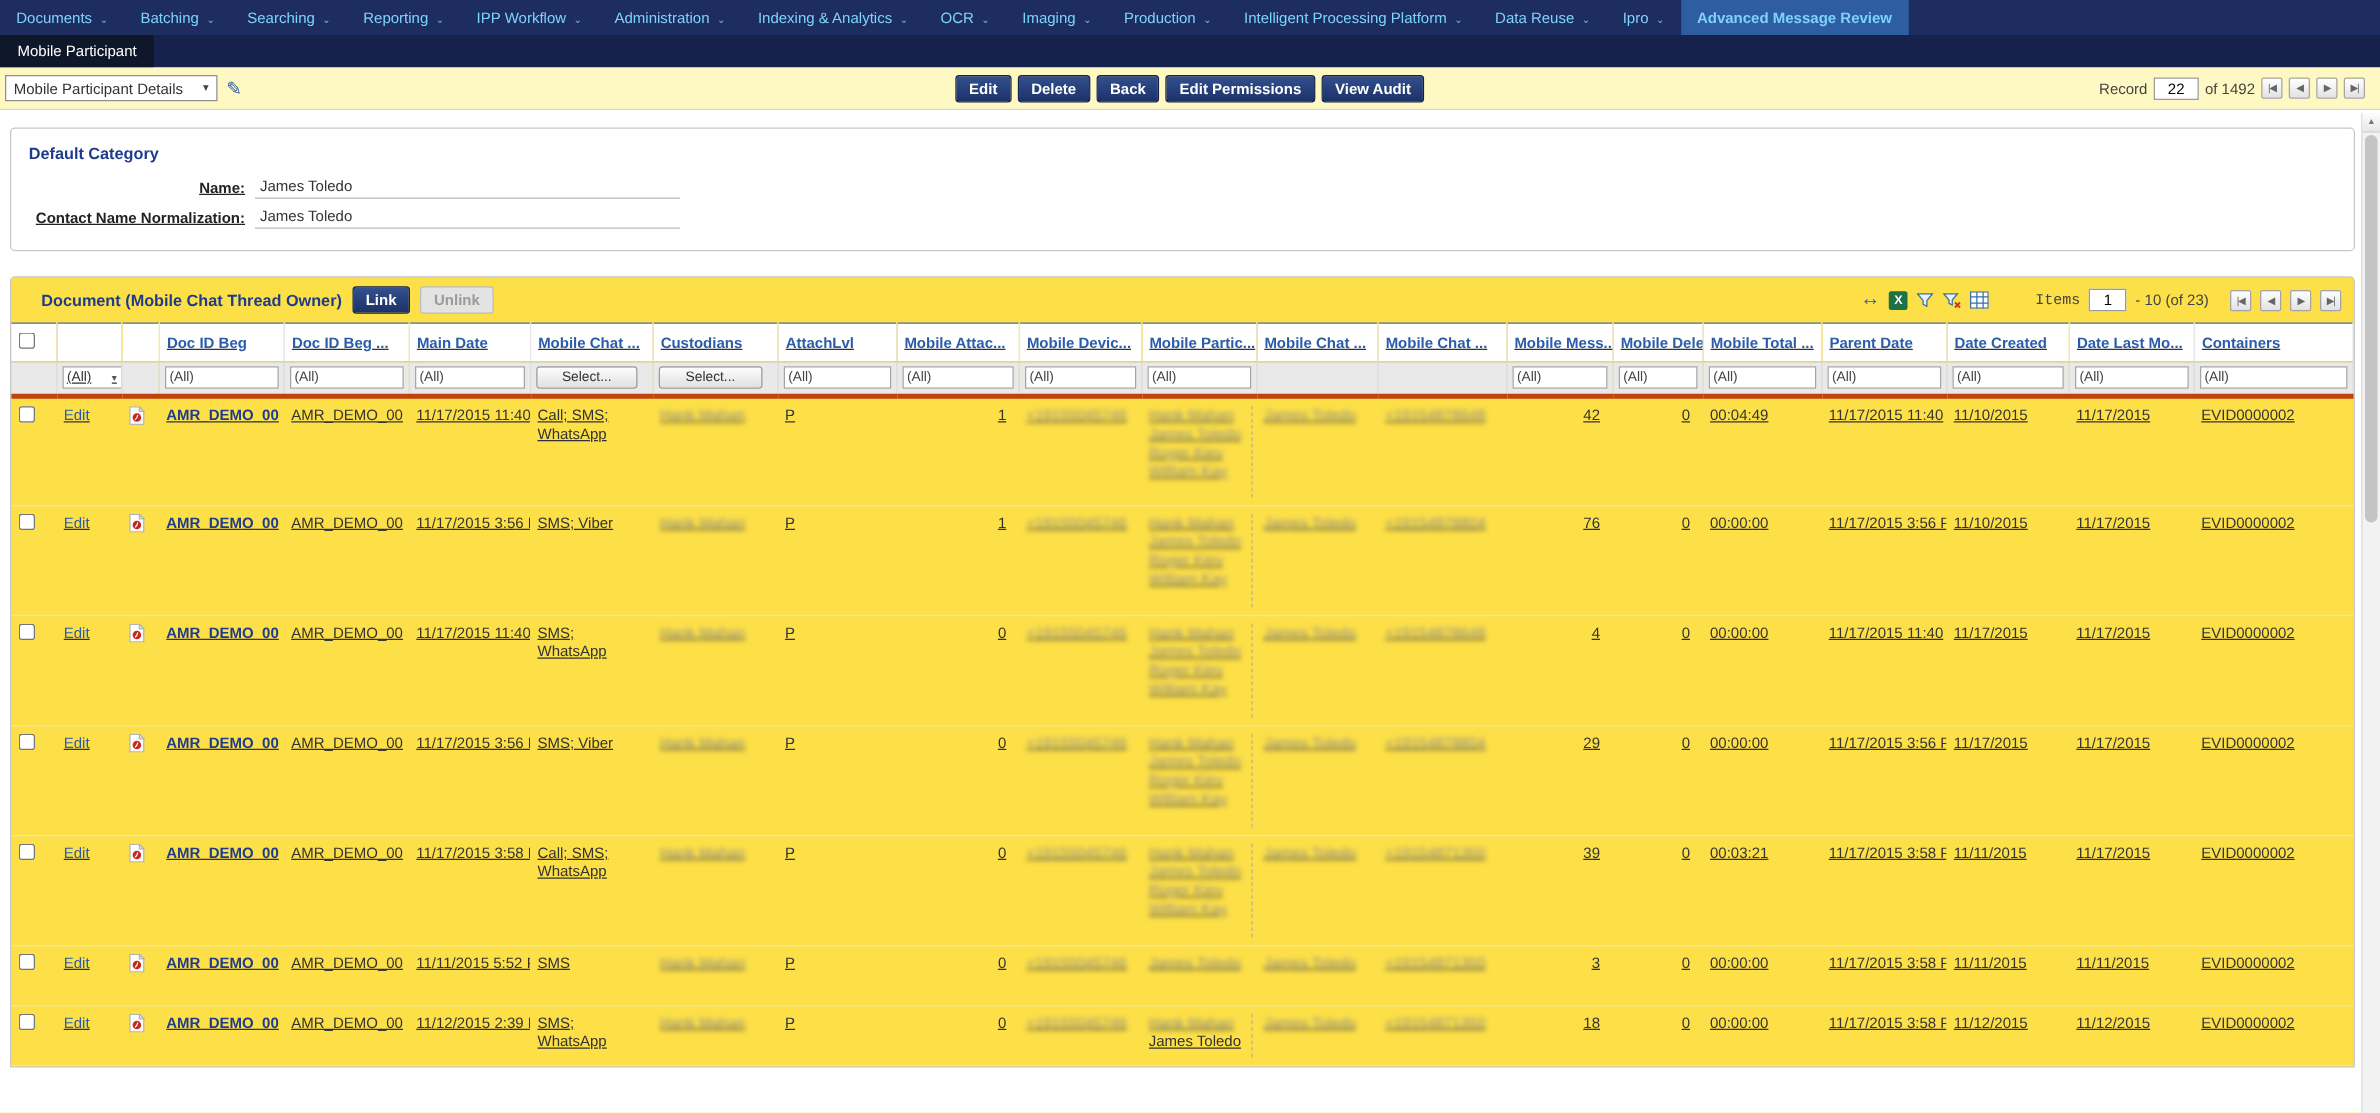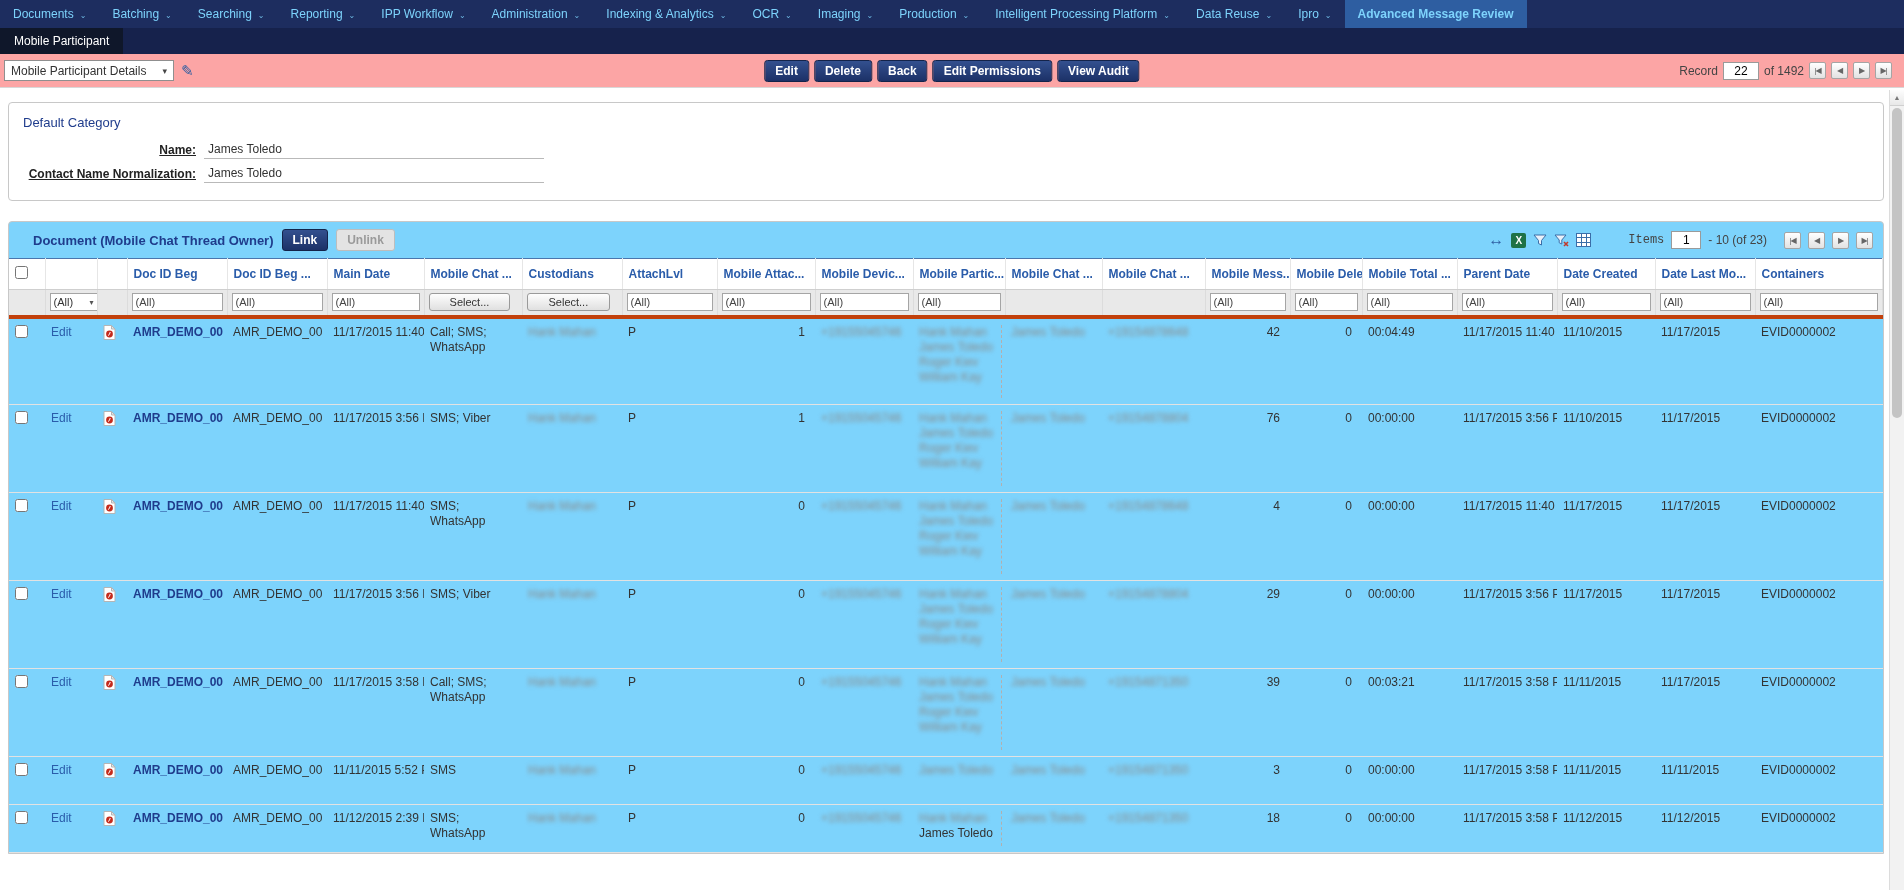--- a/index.html
+++ b/index.html
@@ -10,53 +10,53 @@
   .topnav { height:28px; background:#1d2d5f; display:flex; align-items:stretch; color:#7dd3fc; }
   .nav-item { display:flex; align-items:center; gap:6px; padding:0 13px; font-size:12px; cursor:pointer; white-space:nowrap; }
   .nav-item .nav-caret { font-size:8px; opacity:.85; margin-top:2px; }
   .nav-item.active { background:#2e5ea1; font-weight:bold; }
 
   
   .subnav { height:26px; background:#16224c; display:flex; align-items:stretch; }
   .subnav-tab { background:#0f172a; color:#fff; font-size:12px; display:flex; align-items:center; padding:0 14px; cursor:pointer; }
 
   
-  .toolbar { height:34px; background:#fca5a5; border-bottom:1px solid #d8d8d8; display:flex; align-items:center; padding:0 12px 0 4px; position:relative; }
+  .toolbar { height:34px; background:#fef9c3; border-bottom:1px solid #d8d8d8; display:flex; align-items:center; padding:0 12px 0 4px; position:relative; }
   .view-select { display:inline-flex; align-items:center; border:1px solid #8f8f8f; background:#fff; height:21px; padding:0 6px; gap:16px; font-size:12px; cursor:pointer; }
   .view-select .sel-caret { font-size:9px; color:#444; }
   .pencil-icon { color:#2e5ea1; font-size:15px; margin-left:7px; cursor:pointer; }
   .center-buttons { position:absolute; left:50%; transform:translateX(-50%); display:flex; gap:5px; }
   .btn.navy { background:linear-gradient(#33508f,#1c3167); border:1px solid #13234a; color:#fff; border-radius:3px; padding:3px 10px; font-size:12px; font-weight:bold; cursor:pointer; }
   .btn.disabled { background:#e3e3e3; border:1px solid #bdbdbd; color:#9a9a9a; border-radius:3px; padding:3px 10px; font-size:12px; font-weight:bold; }
   .record-cluster { margin-left:auto; display:flex; align-items:center; gap:5px; color:#444; }
   .record-cluster input { width:36px; height:18px; border:1px solid #9a9a9a; text-align:center; font-size:12px; font-family:inherit; }
   .pager-btn { width:17px; height:17px; border:1px solid #a5a5a5; background:linear-gradient(#ffffff,#e2e2e2); color:#666;
     font-size:8px; display:inline-flex; align-items:center; justify-content:center; border-radius:2px; letter-spacing:-1px; cursor:pointer; padding:0; }
 
   
   .category-panel { margin:14px 20px 0 8px; border:1px solid #c8c8c8; border-radius:4px; background:#fff; padding:8px 0 12px; }
-  .panel-title { color:#1f3c8c; font-weight:normal; font-size:13px; margin:4px 0 10px 14px; }
+  .panel-title { color:#1f3c8c; font-weight:bold; font-size:13px; margin:4px 0 10px 14px; }
   .field-row { display:flex; align-items:center; margin:5px 0; }
   .field-label { width:195px; text-align:right; font-weight:bold; font-size:12px; color:#222; padding-right:8px;text-decoration:underline; }
   .field-value { width:340px; border-bottom:1px solid #b9b9b9; font-size:12px; padding:2px 4px; color:#333; min-height:17px; }
 
   
-  .doc-panel { margin:20px 20px 0 8px; border:1px solid #c8c8c8; border-radius:4px 4px 0 0; background:#7dd3fc; overflow:hidden; }
+  .doc-panel { margin:20px 20px 0 8px; border:1px solid #c8c8c8; border-radius:4px 4px 0 0; background:#fde047; overflow:hidden; }
   .doc-header { display:flex; align-items:center; padding:7px 10px; gap:8px; }
   .doc-title { color:#1f3c8c; font-weight:bold; font-size:13px; margin-left:14px; }
   .doc-tools { margin-left:auto; display:flex; align-items:center; gap:7px; }
   .tool { display:inline-flex; align-items:center; justify-content:center; cursor:pointer; }
   .expand-icon { color:#2e5ea1; font-weight:bold; font-size:16px; }
   .xl-icon { width:15px; height:15px; background:#1f7246; color:#fff; font-weight:bold; font-size:10px; display:inline-flex; align-items:center; justify-content:center; border-radius:2px; cursor:pointer; }
   .items-label { color:#444; margin-left:30px;font-family:Liberation Mono, monospace; }
   .items-input { width:30px; height:18px; border:1px solid #9a9a9a; text-align:center; font-size:12px; font-family:inherit; }
   .items-range { color:#444; margin-right:10px; }
 
   
-  table.grid { width:100%; border-collapse:collapse; table-layout:fixed; font-size:12px; border-top:1px solid #4a76ad; }
+  table.grid { width:100%; border-collapse:collapse; table-layout:fixed; font-size:12px; border-top:1px solid #4a76ad;text-decoration:underline; }
   tr.head-row th { padding:7px 6px; color:#2a5caa; font-weight:bold; text-align:left; white-space:nowrap; overflow:hidden;
     border-right:1px solid #e6e6e6; border-bottom:1px solid #cfcfcf; background:#fff; cursor:pointer; }
   tr.filter-row td { background:#e9e9e9; border-right:1px solid #dcdcdc; border-bottom:4px solid #c2410c; padding:3px 4px; height:27px; }
   input.flt { width:100%; height:18px; border:1px solid #a5a5a5; font-size:11px; padding:0 3px; color:#444; font-family:inherit; background:#fff; }
   .flt-btn { width:92%; border:1px solid #9a9a9a; background:linear-gradient(#fdfdfd,#e0e0e0); border-radius:3px; padding:2px 4px; font-size:11px; color:#333; cursor:pointer; font-family:inherit; }
   .flt-select { display:flex; align-items:center; justify-content:space-between; width:48px; height:18px; border:1px solid #a5a5a5; background:#fff; font-size:11px; padding:0 3px; cursor:pointer; }
   .flt-select .sel-caret { font-size:8px; color:#555; }
   tr.data-row td { border-bottom:1px solid #e2e2e2; vertical-align:top; padding:6px 6px 2px; line-height:15px; overflow:hidden; }
   tr.data-row.tall { height:88px; }
   tr.data-row.short { height:48px; }

